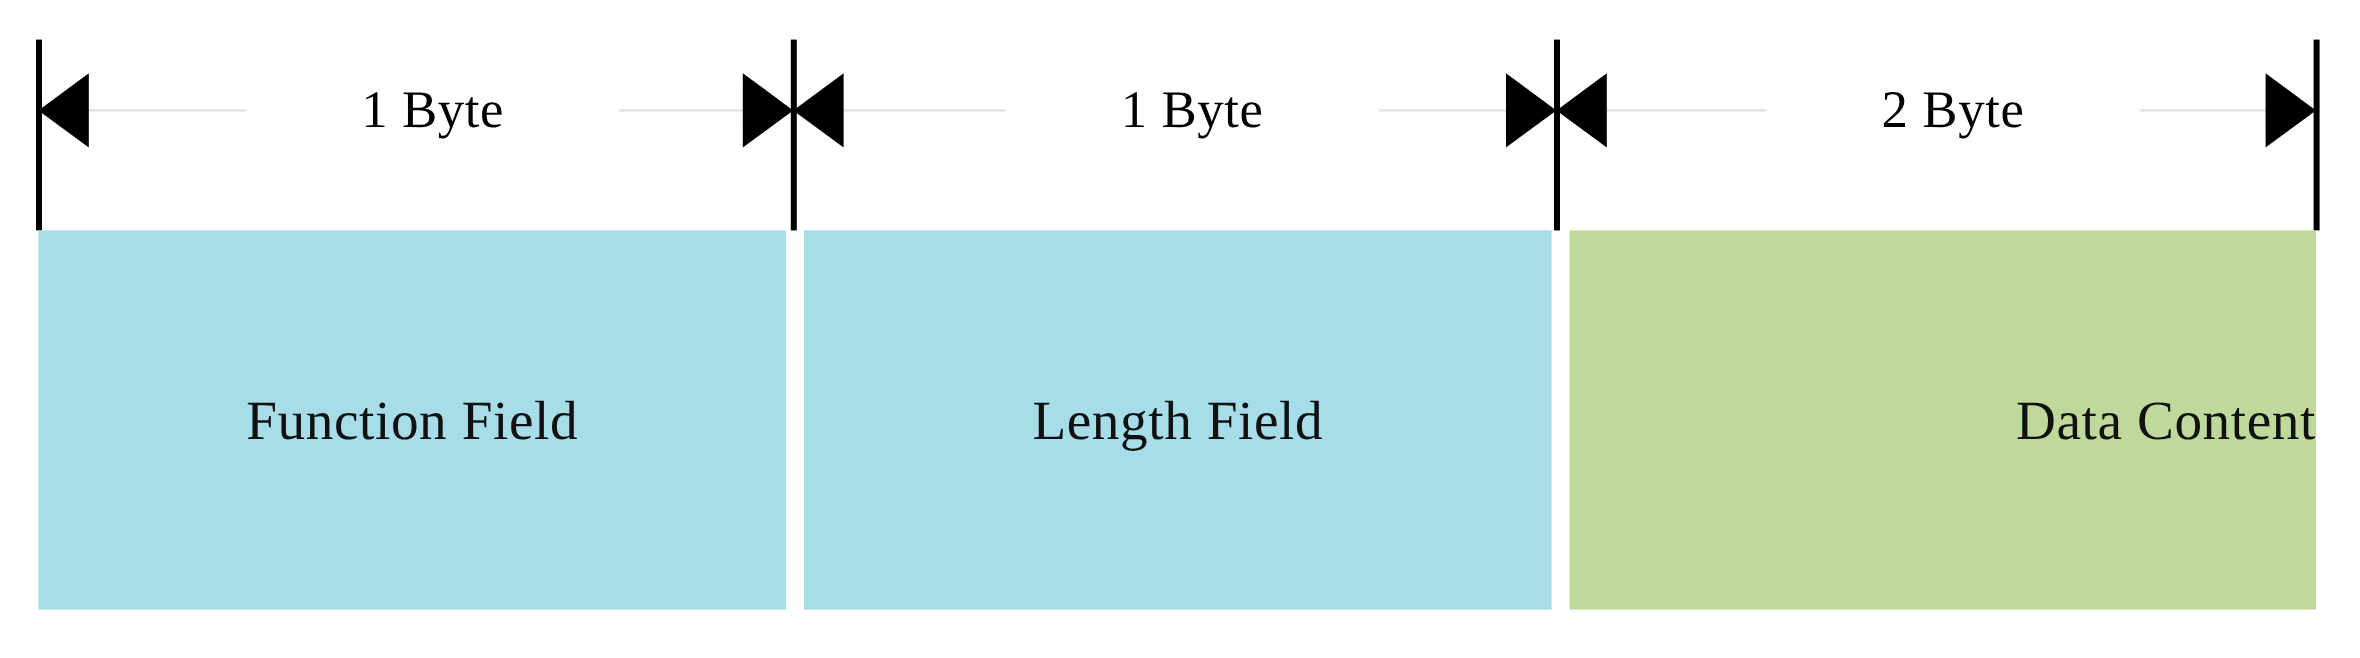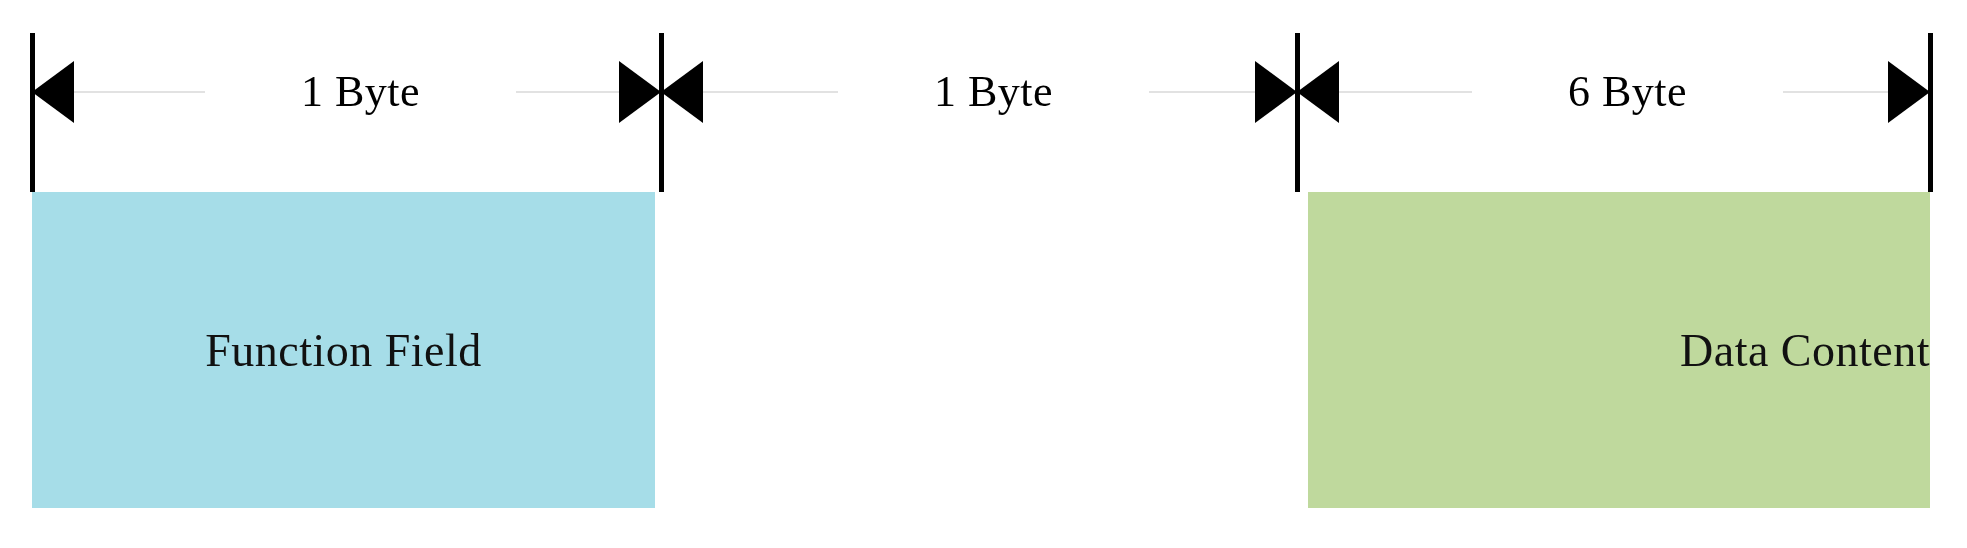--- a/index.html
+++ b/index.html
@@ -116,33 +116,36 @@
     <div class="dim-label" style="left:205px; width:283px;">1 Byte</div>
 
     <div class="dim-line" style="left:661px; width:636px;"></div>
     <div class="arrow left" style="left:661px;"></div>
     <div class="arrow right" style="left:1255px;"></div>
     <div class="dim-label" style="left:838px; width:283px;">1 Byte</div>
 
     <div class="dim-line" style="left:1297px; width:633px;"></div>
     <div class="arrow left" style="left:1297px;"></div>
     <div class="arrow right" style="left:1888px;"></div>
-    <div class="dim-label" style="left:1472px; width:283px;">6 Byte</div>
+    <div class="dim-label" style="left:1472px; width:283px;">2 Byte</div>
 
     <div class="tick" style="left:32px;"></div>
     <div class="tick" style="left:661px;"></div>
     <div class="tick" style="left:1297px;"></div>
     <div class="tick" style="left:1930px;"></div>
   </div>
 
   <div class="fields">
 
     <div class="field-box" style="left:32px; width:623px; background:#a6dde8;">
       <span class="field-label">Function Field</span>
     </div>
 
+    <div class="field-box" style="left:670px; width:623px; background:#a6dde8;">
+      <span class="field-label">Length Field</span>
+    </div>
 
     <div class="field-box" style="left:1308px; width:622px; background:#bfd99d;justify-content:flex-end;">
       <span class="field-label">Data Content</span>
     </div>
   </div>
 
 </div>
 
 </body></html>

